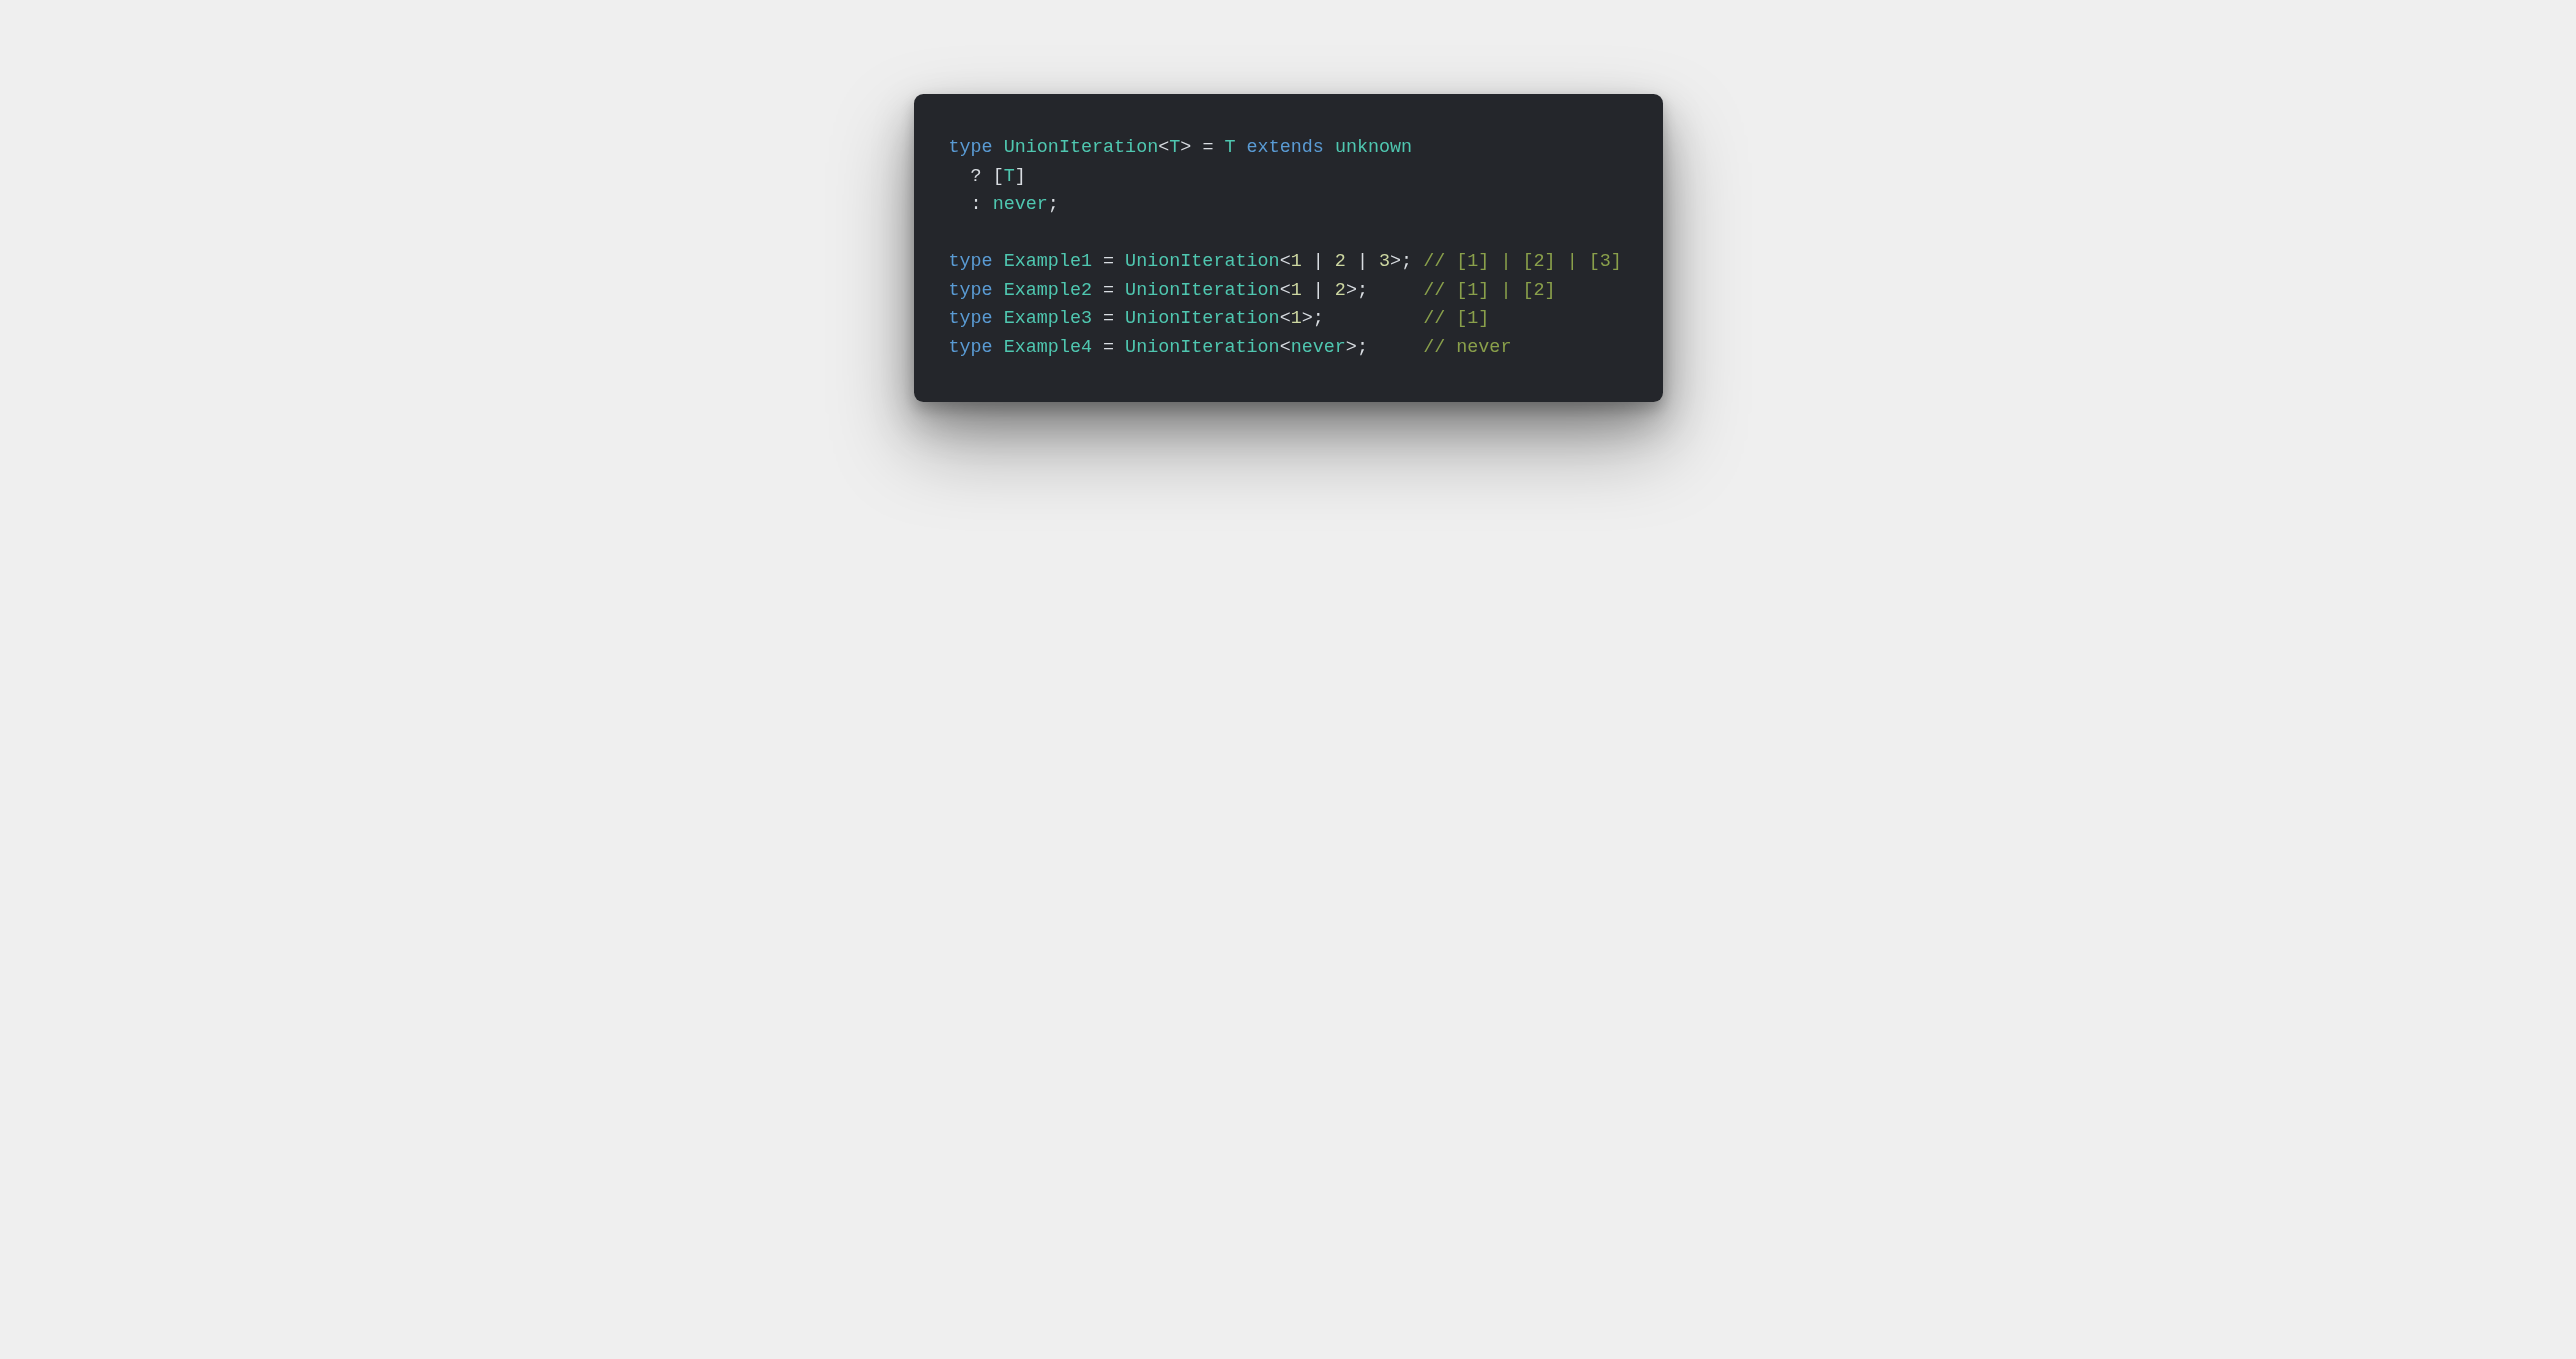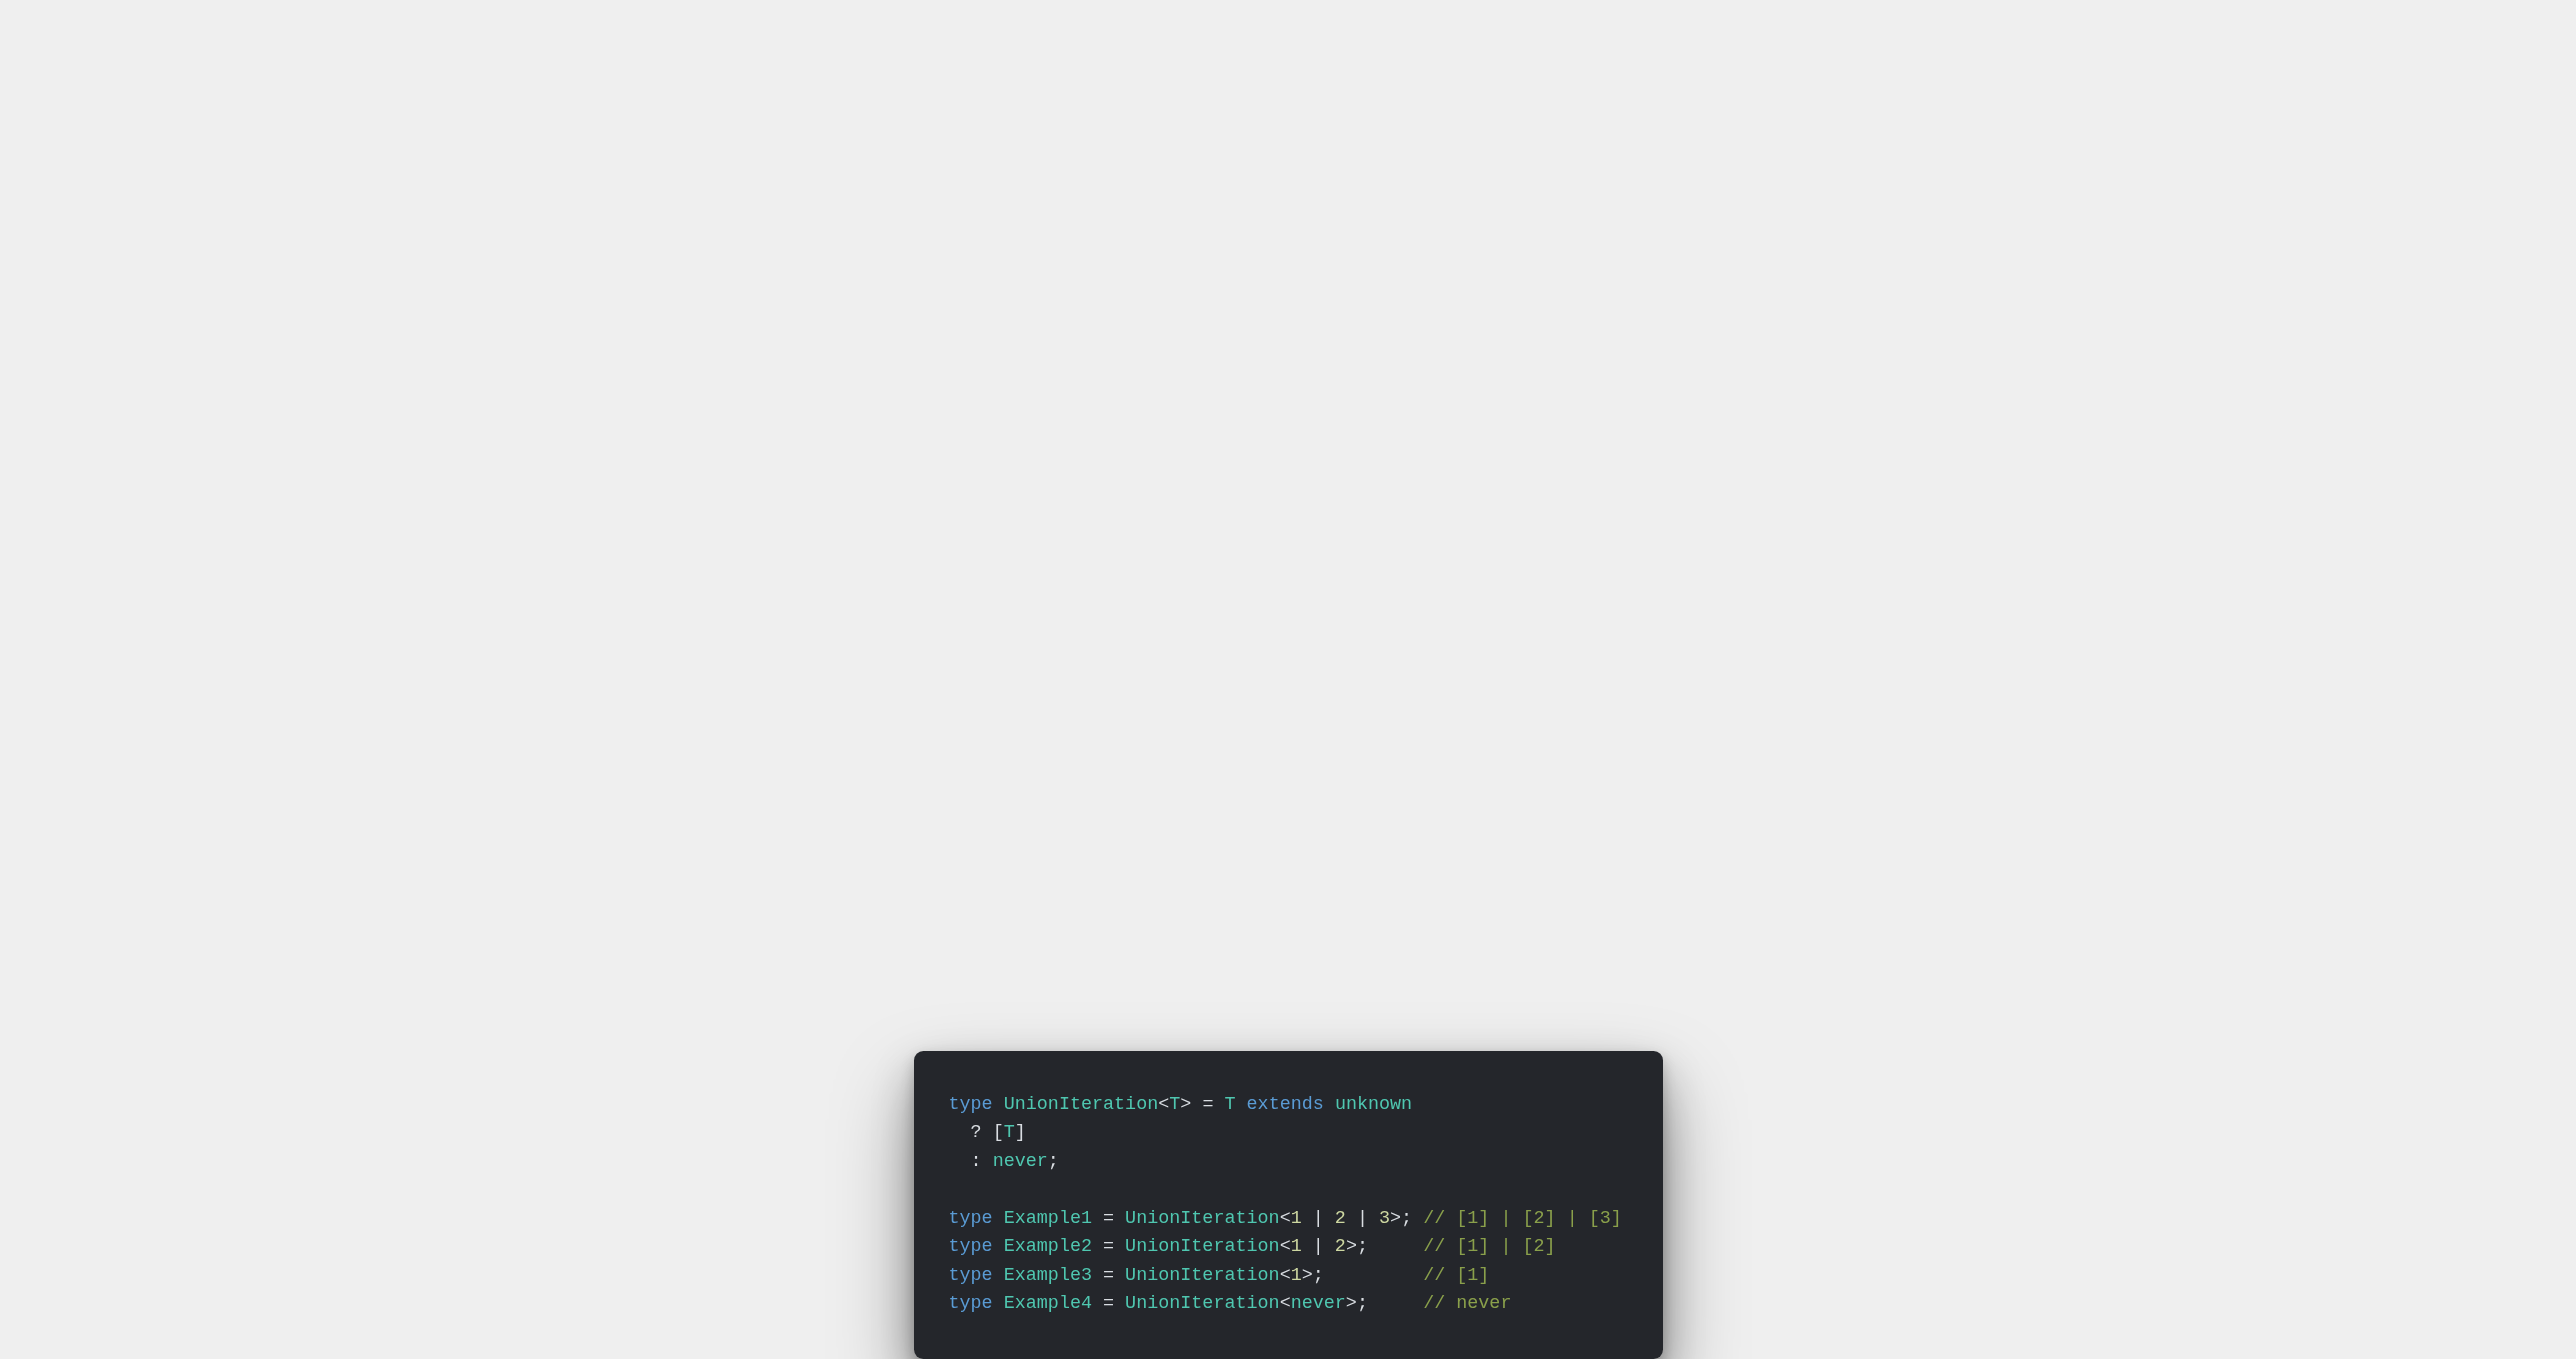--- a/index.html
+++ b/index.html
@@ -8,21 +8,21 @@
     width: 100%;
     height: 100%;
     background: #efefef;
     font-family: ui-monospace, SFMono-Regular, "SF Mono", Menlo, Consolas, "Liberation Mono", monospace;
   }
   .stage {
     width: 100%;
     min-height: 100%;
     display: flex;
     justify-content: center;
-    align-items: flex-end;
+    align-items: flex-start;
     padding-top: 94px;
     box-sizing: border-box;
   }
   .code-card {
     background: #24262b;
     border-radius: 9.4px;
     padding: 40px 35px 40px 35px;
     box-shadow:
       0 40px 81px rgba(0,0,0,0.35),
       0 20px 40px rgba(0,0,0,0.25),

